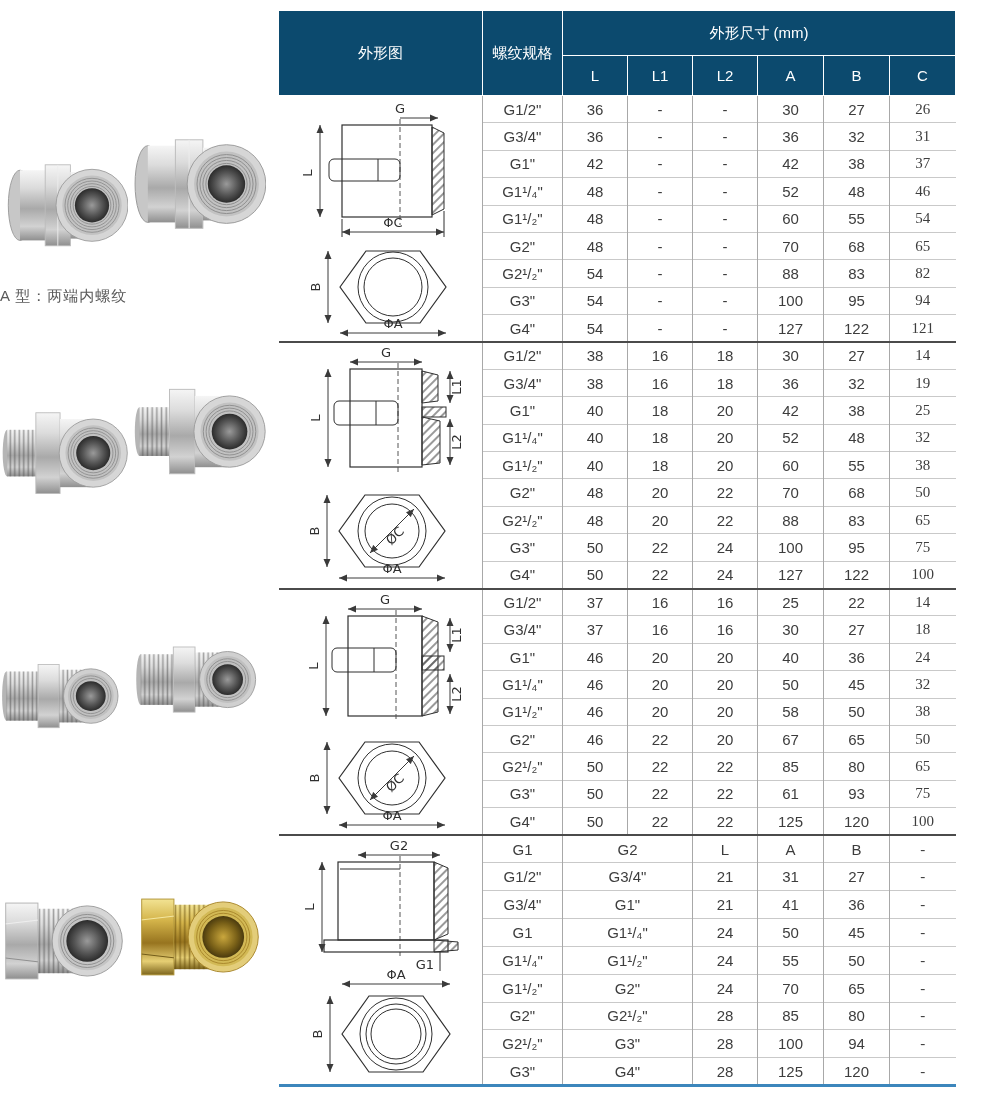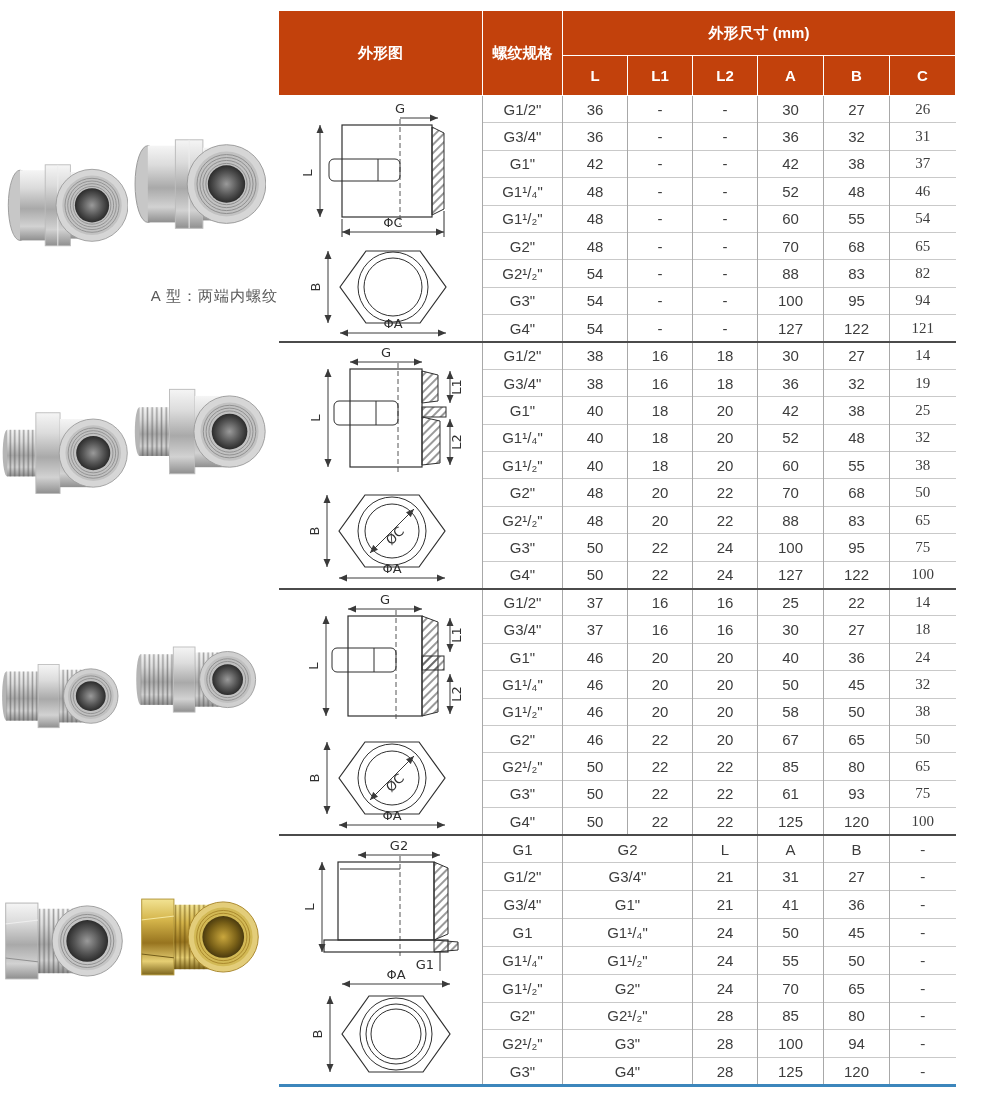--- a/index.html
+++ b/index.html
@@ -2,28 +2,28 @@
 <html><head>
 <meta charset="utf-8">
 <style>
   * { margin:0; padding:0; box-sizing:border-box; }
   html,body { background:#fff; }
   body { font-family:"Liberation Sans","DejaVu Sans",sans-serif; }
   #page { position:relative; width:1000px; height:1104px; background:#fff; overflow:hidden; }
 
   
   .photo { position:absolute; left:0; }
-  .caption { position:absolute; left:0; width:278px; text-align:right;
+  .caption { position:absolute; left:0; width:278px; text-align:left;
              font-size:15px; color:#595959; letter-spacing:1px; }
 
   
   #spec-table { position:absolute; left:278px; top:10px; width:677px;
                 border-collapse:collapse; table-layout:fixed;
                 border-bottom:3px solid #3c86bc; }
-  #spec-table thead th { background:#c2410c; color:#fff; font-size:15px; font-weight:700;
+  #spec-table thead th { background:#0c4a6e; color:#fff; font-size:15px; font-weight:400;
                 border:1px solid #fff; text-align:center; vertical-align:middle; }
   #spec-table thead tr.h1 th { height:45px; }
   #spec-table thead tr.h2 th { height:40px; }
   #spec-table tbody td { height:27.4px; text-align:center; vertical-align:middle;
                 font-size:15px; color:#3d3d3d;
                 border-right:1px solid #a8a8a8; border-top:1px solid #c9c9c9; }
   #spec-table tbody td:last-child { border-right:none;font-family:Liberation Serif, serif; }
   #spec-table tbody tr.section-start td { border-top:2px solid #4b4b4b; }
   #spec-table tbody tr.first td { border-top:none; }
   #spec-table tbody td.drawing-cell { background:#fff; padding:2px 0; }

